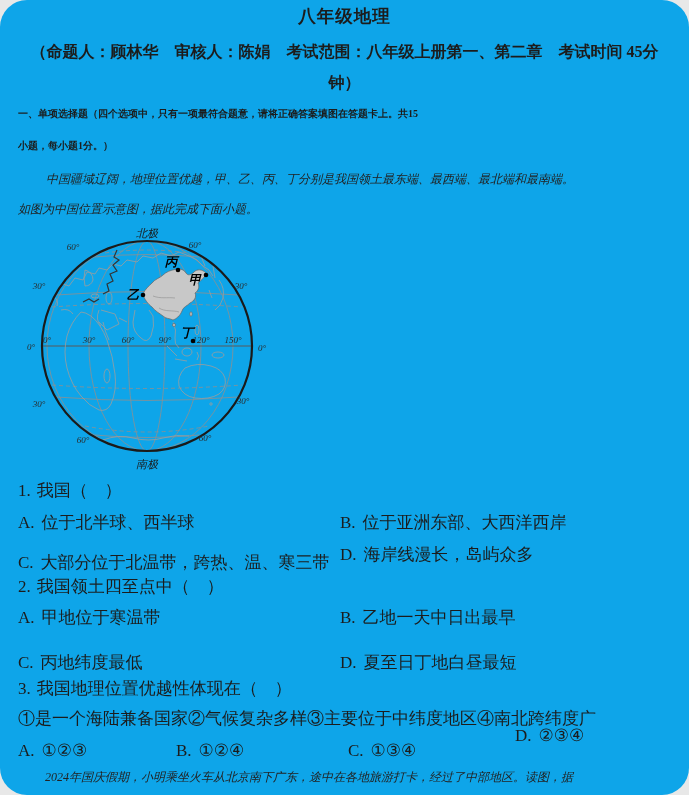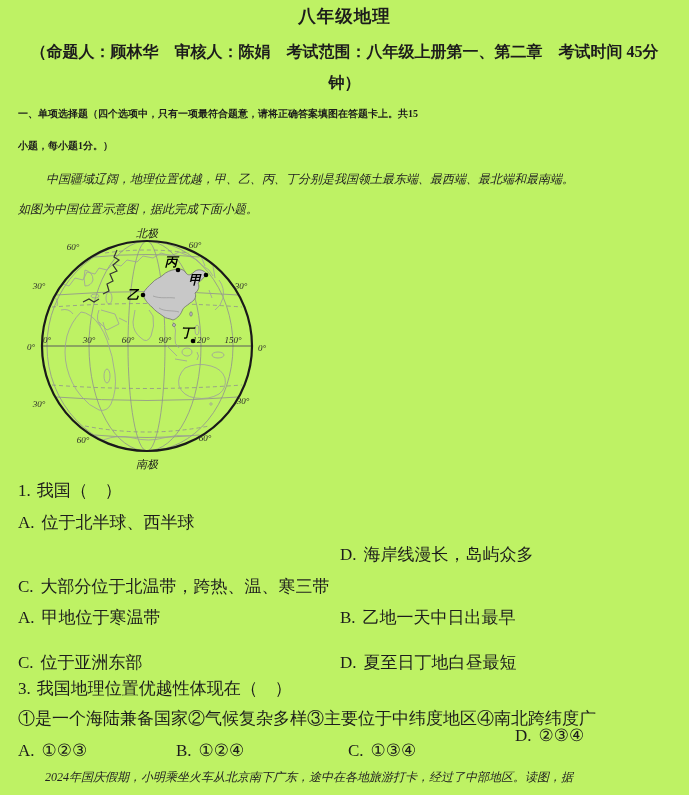--- a/index.html
+++ b/index.html
@@ -1,19 +1,19 @@
 <!DOCTYPE html>
 <html><head>
 <meta charset="utf-8">
 <style>
   html,body{margin:0;padding:0;background:#e8e8e8;}
   .page{
-    position:relative;width:689px;height:795px;background:#bef264;
+    position:relative;width:689px;height:795px;background:#0ea5e9;
     font-family:"Liberation Serif","DejaVu Serif",serif;color:#1c1c1c;
-    overflow:hidden;margin:0 auto;
+    overflow:hidden;margin:0 auto;border-radius:27px;
   }
   .line{position:absolute;white-space:nowrap;font-size:17px;line-height:21px;}
   .center{left:0;width:689px;text-align:center;}
   .bold{font-weight:bold;}
   .title{font-size:17.5px;letter-spacing:1px;}
   .hdr{font-size:16px;}
   .sec{font-size:10px;}
   .ital{font-style:italic;font-size:12px;color:#222;}
   .okey{margin-right:7px;}
   .qnum{margin-right:6px;}
@@ -168,35 +168,41 @@
       </g>
     </svg>
   </div>
 
   <div class="line" style="top:480px;left:18px">
     <span class="qnum">1.</span><span>我国（　）</span>
   </div>
   <div class="line" style="top:512px;left:18px">
     <span class="okey">A.</span><span>位于北半球、西半球</span>
   </div>
-  <div class="line" style="top:576px;left:18px">
+  <div class="line" style="top:512px;left:340px">
+    <span class="okey">B.</span><span>位于亚洲东部、大西洋西岸</span>
+  </div>
+  <div class="line" style="top:552px;left:18px">
     <span class="okey">C.</span><span>大部分位于北温带，跨热、温、寒三带</span>
   </div>
   <div class="line" style="top:544px;left:340px">
     <span class="okey">D.</span><span>海岸线漫长，岛屿众多</span>
   </div>
 
+  <div class="line" style="top:576px;left:18px">
+    <span class="qnum">2.</span><span>我国领土四至点中（　）</span>
+  </div>
   <div class="line" style="top:607px;left:18px">
     <span class="okey">A.</span><span>甲地位于寒温带</span>
   </div>
   <div class="line" style="top:607px;left:340px">
     <span class="okey">B.</span><span>乙地一天中日出最早</span>
   </div>
   <div class="line" style="top:652px;left:18px">
-    <span class="okey">C.</span><span>位于亚洲东部</span>
+    <span class="okey">C.</span><span>丙地纬度最低</span>
   </div>
   <div class="line" style="top:652px;left:340px">
     <span class="okey">D.</span><span>夏至日丁地白昼最短</span>
   </div>
 
   <div class="line" style="top:678px;left:18px">
     <span class="qnum">3.</span><span>我国地理位置优越性体现在（　）</span>
   </div>
   <div class="line" style="top:708px;left:18px">①是一个海陆兼备国家②气候复杂多样③主要位于中纬度地区④南北跨纬度广</div>
   <div class="line" style="top:740px;left:18px">

